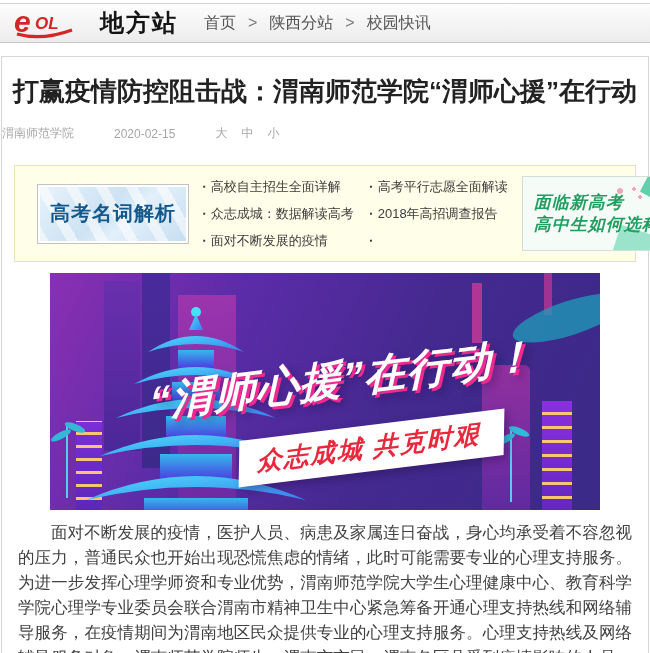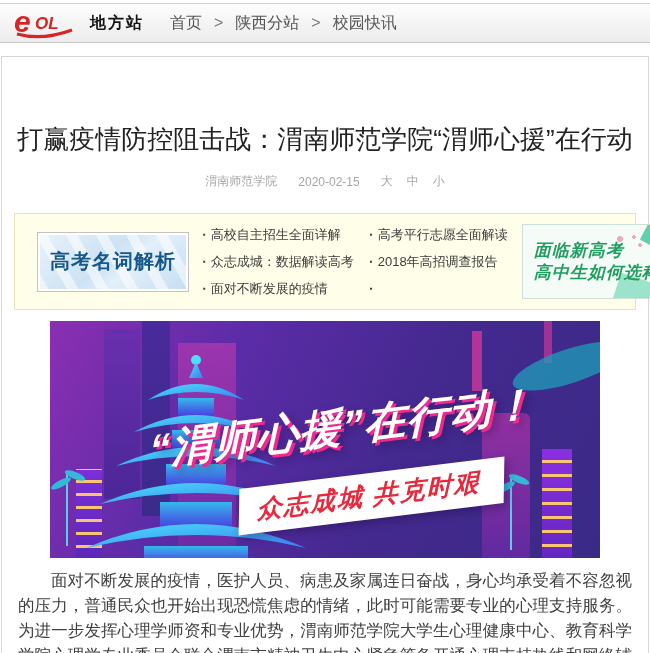--- a/index.html
+++ b/index.html
@@ -12,38 +12,38 @@
 
   
   .topbar {
     margin-top:3px; height:40px;
     border-top:1px solid #d2d2d2; border-bottom:1px solid #c6c6c6;
     background:linear-gradient(#fdfdfd,#ececec);
     display:flex; align-items:center; padding:0 14px;
   }
   .logo { display:flex; align-items:center; cursor:pointer; }
   .logo svg { display:block; }
-  .site-label { font-size:16px; font-weight:bold; color:#141414; margin-left:12px; letter-spacing:2px; }
+  .site-label { font-size:24px; font-weight:bold; color:#141414; margin-left:22px; letter-spacing:2px; }
   .breadcrumb { margin-left:26px; font-size:16px; color:#555; display:flex; gap:12px; align-items:center; }
   .breadcrumb .crumb { color:#555; text-decoration:none; cursor:pointer; }
   .breadcrumb .sep { color:#777; }
 
   
   .content {
     margin:13px 1px 0; border:1px solid #d6d6d6; background:#fff;
     height:640px; padding-top:17px;
   }
 
   .article-title {
-    text-align:center; font-size:26px; font-weight:400; color:#222;
-    white-space:nowrap; letter-spacing:0;margin-top:48px;
+    text-align:center; font-size:26px; font-weight:700; color:#222;
+    white-space:nowrap; letter-spacing:0;
   }
   .byline {
     margin-top:16px; text-align:center; font-size:12px; color:#a6a6a6;
-    display:flex; justify-content:center; align-items:center; gap:21px;
+    display:flex; justify-content:flex-start; align-items:center; gap:40px;
   }
   .byline .fontsize { display:flex; gap:14px; }
   .byline .fontsize span { cursor:pointer; }
 
   
   .promo {
     margin:23px 12px 0; height:97px;
     background:#fffee9; border:1px solid #e8e1ba;
     display:flex; align-items:center; padding:11px 20px 11px 22px; gap:14px;
   }

